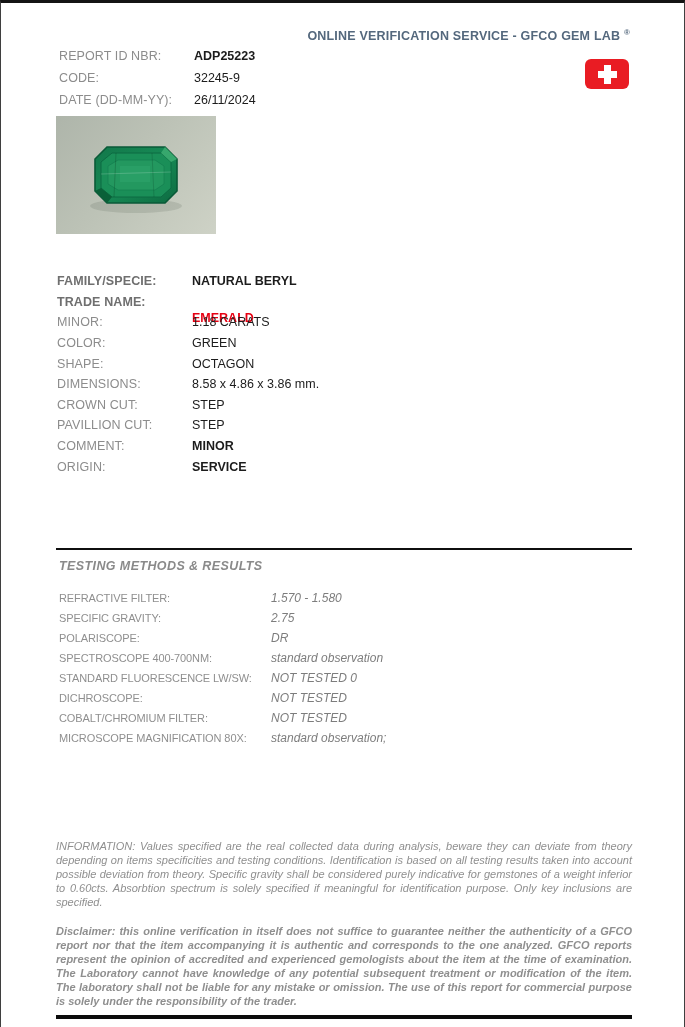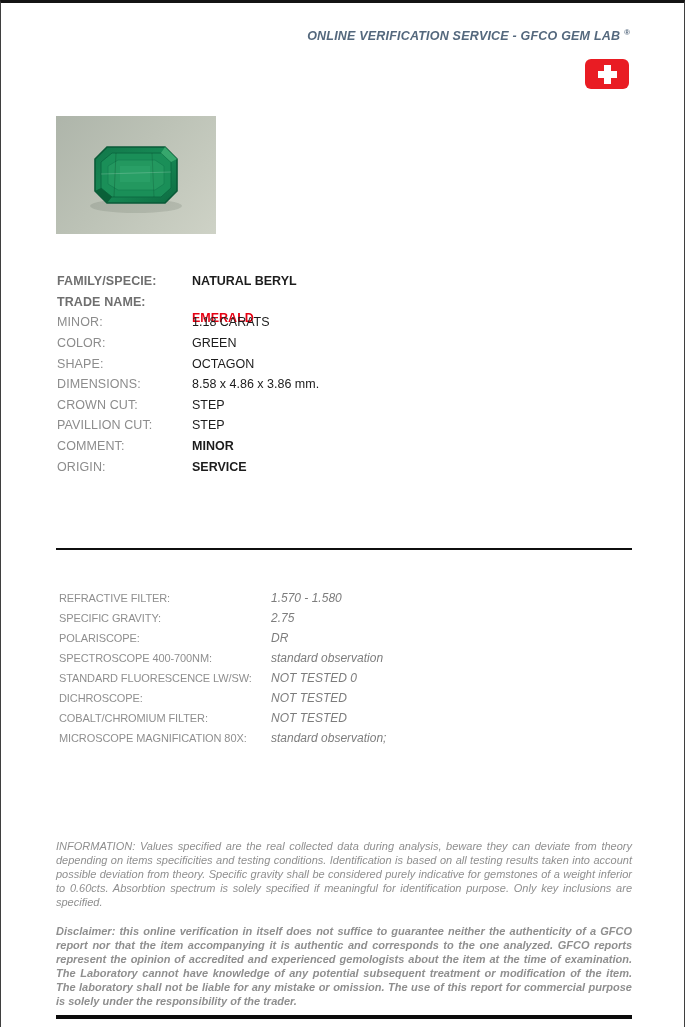--- a/index.html
+++ b/index.html
@@ -4,21 +4,21 @@
 <style>
   html,body{margin:0;padding:0;background:#fff;}
   .page{
     position:relative;width:685px;height:1027px;box-sizing:border-box;
     background:#ffffff;
     border-top:3px solid #141414;border-left:1px solid #3f3f3f;border-right:1px solid #3f3f3f;
     font-family:"Liberation Sans", sans-serif;overflow:hidden;
   }
   .service-title{
     position:absolute;top:25px;right:54px;
-    font-style:italic;font-weight:bold;font-size:12.5px;color:#54687d;letter-spacing:.2px;white-space:nowrap;text-align:center;
+    font-weight:bold;font-size:12.5px;color:#54687d;letter-spacing:.2px;white-space:nowrap;text-align:center;
   }
   .service-title sup{font-size:8px;vertical-align:super;}
   .id-block{position:absolute;left:58px;top:42px;display:grid;grid-template-columns:135px auto;grid-auto-rows:22px;align-items:center;}
   .lbl{font-size:12.5px;color:#8c8c8c;letter-spacing:.1px;white-space:nowrap;}
   .lbl.strong{color:#6f6f6f;font-weight:bold;}
   .val{font-size:12.5px;color:#1c1c1c;white-space:nowrap;}
   .val.b{font-weight:bold;}
   .val.red{font-weight:bold;color:#e60012;margin-top:32px;}
   .flag{position:absolute;left:584px;top:56px;width:44px;height:30px;background:#e91c23;border-radius:6px;}
   .flag .vbar{position:absolute;left:18.5px;top:5.5px;width:7px;height:19px;background:#fff;}
@@ -38,20 +38,28 @@
 </style>
 </head>
 <body>
 
 <div class="page">
 
   <div class="service-title">
     <span>ONLINE VERIFICATION SERVICE - GFCO GEM LAB</span>&nbsp;<sup>®</sup>
   </div>
 
+  <div class="id-block">
+    <span class="lbl">REPORT ID NBR:</span>
+    <span class="val b">ADP25223</span>
+    <span class="lbl">CODE:</span>
+    <span class="val">32245-9</span>
+    <span class="lbl">DATE (DD-MM-YY):</span>
+    <span class="val">26/11/2024</span>
+  </div>
 
   <div class="flag">
     <span class="vbar"></span>
     <span class="hbar"></span>
   </div>
 
   <div class="photo">
     <svg width="160" height="118" viewBox="0 0 160 118">
       <defs>
         <linearGradient id="gbody" x1="0" y1="0" x2="1" y2="1">
@@ -91,20 +99,21 @@
     <span class="lbl">PAVILLION CUT:</span>
     <span class="val">STEP</span>
     <span class="lbl">COMMENT:</span>
     <span class="val b">MINOR</span>
     <span class="lbl">ORIGIN:</span>
     <span class="val b">SERVICE</span>
   </div>
 
   <div class="divider"></div>
 
+  <div class="testing-title">TESTING METHODS &amp; RESULTS</div>
 
   <div class="testing-block">
     <span class="tlbl">REFRACTIVE FILTER:</span>
     <span class="tval">1.570 - 1.580</span>
     <span class="tlbl">SPECIFIC GRAVITY:</span>
     <span class="tval">2.75</span>
     <span class="tlbl">POLARISCOPE:</span>
     <span class="tval">DR</span>
     <span class="tlbl">SPECTROSCOPE 400-700NM:</span>
     <span class="tval">standard observation</span>

